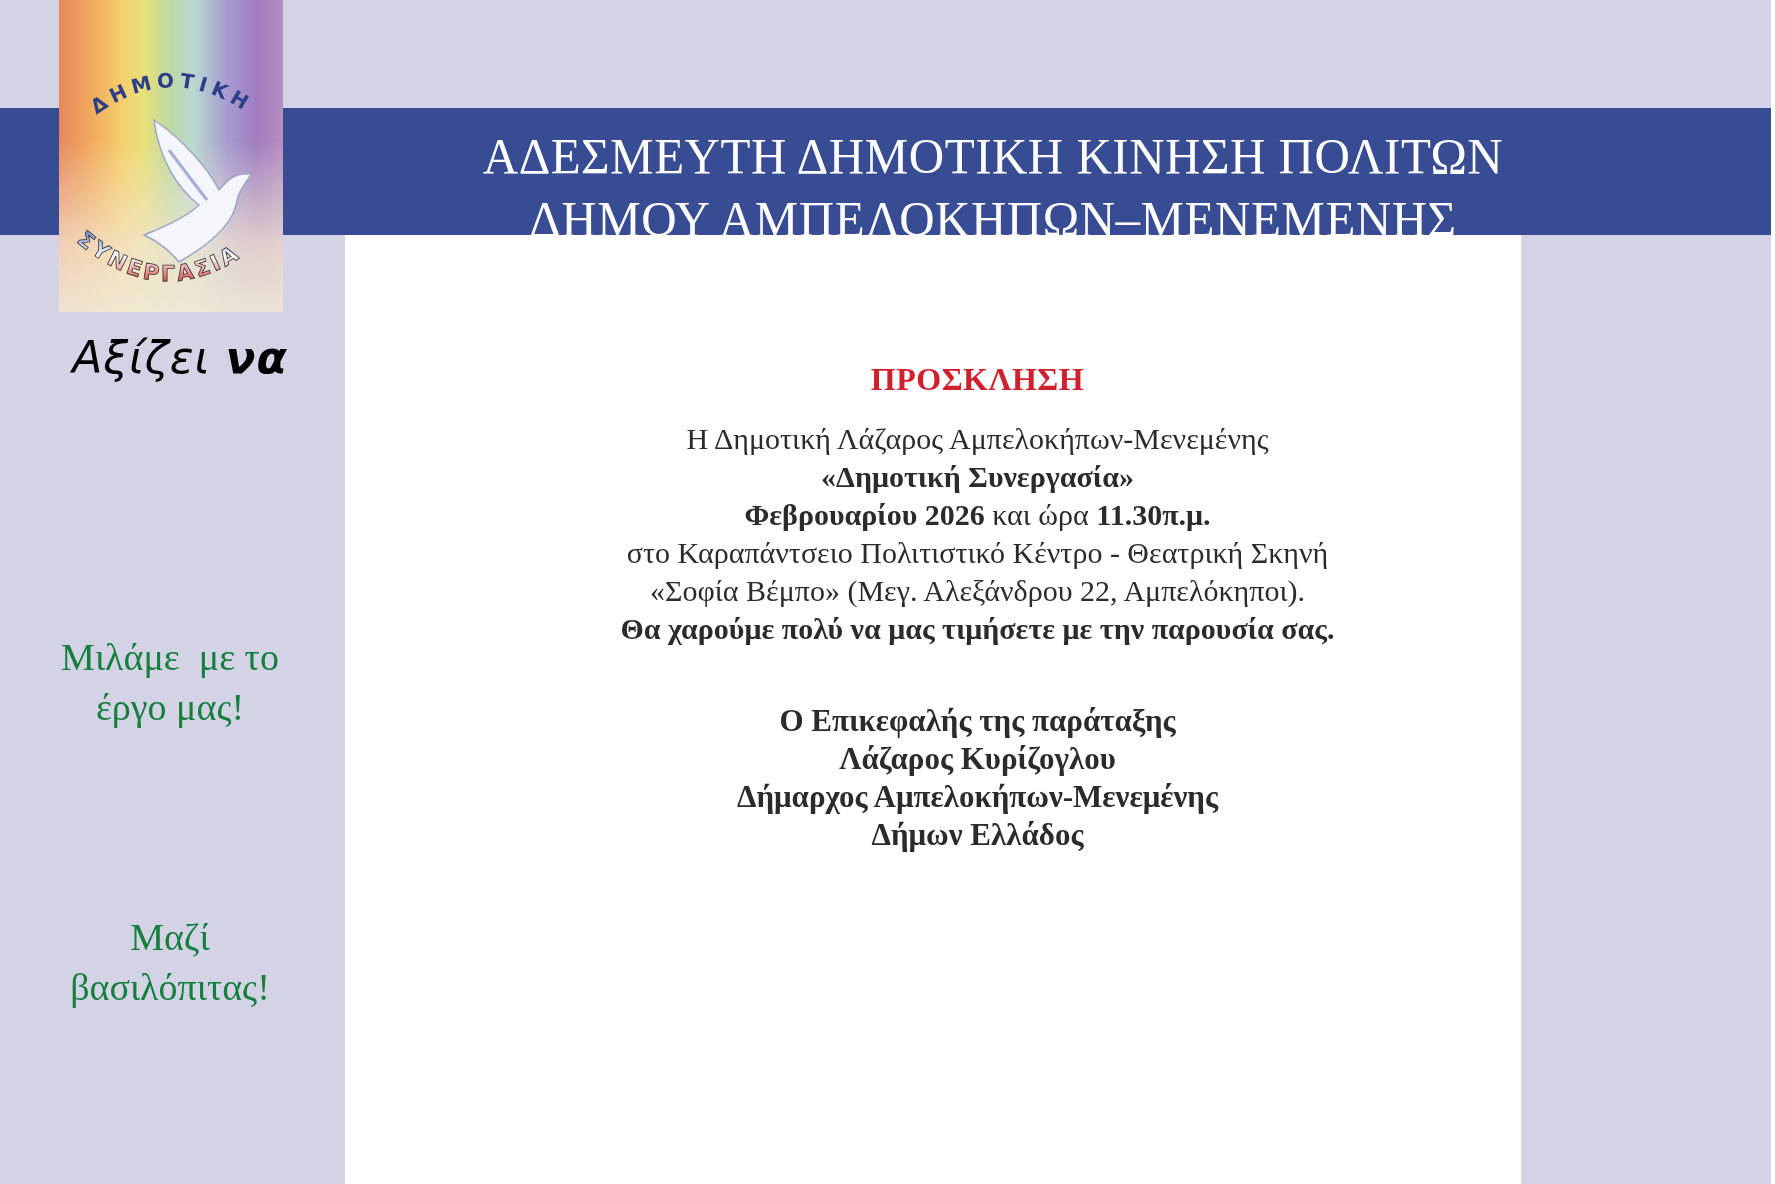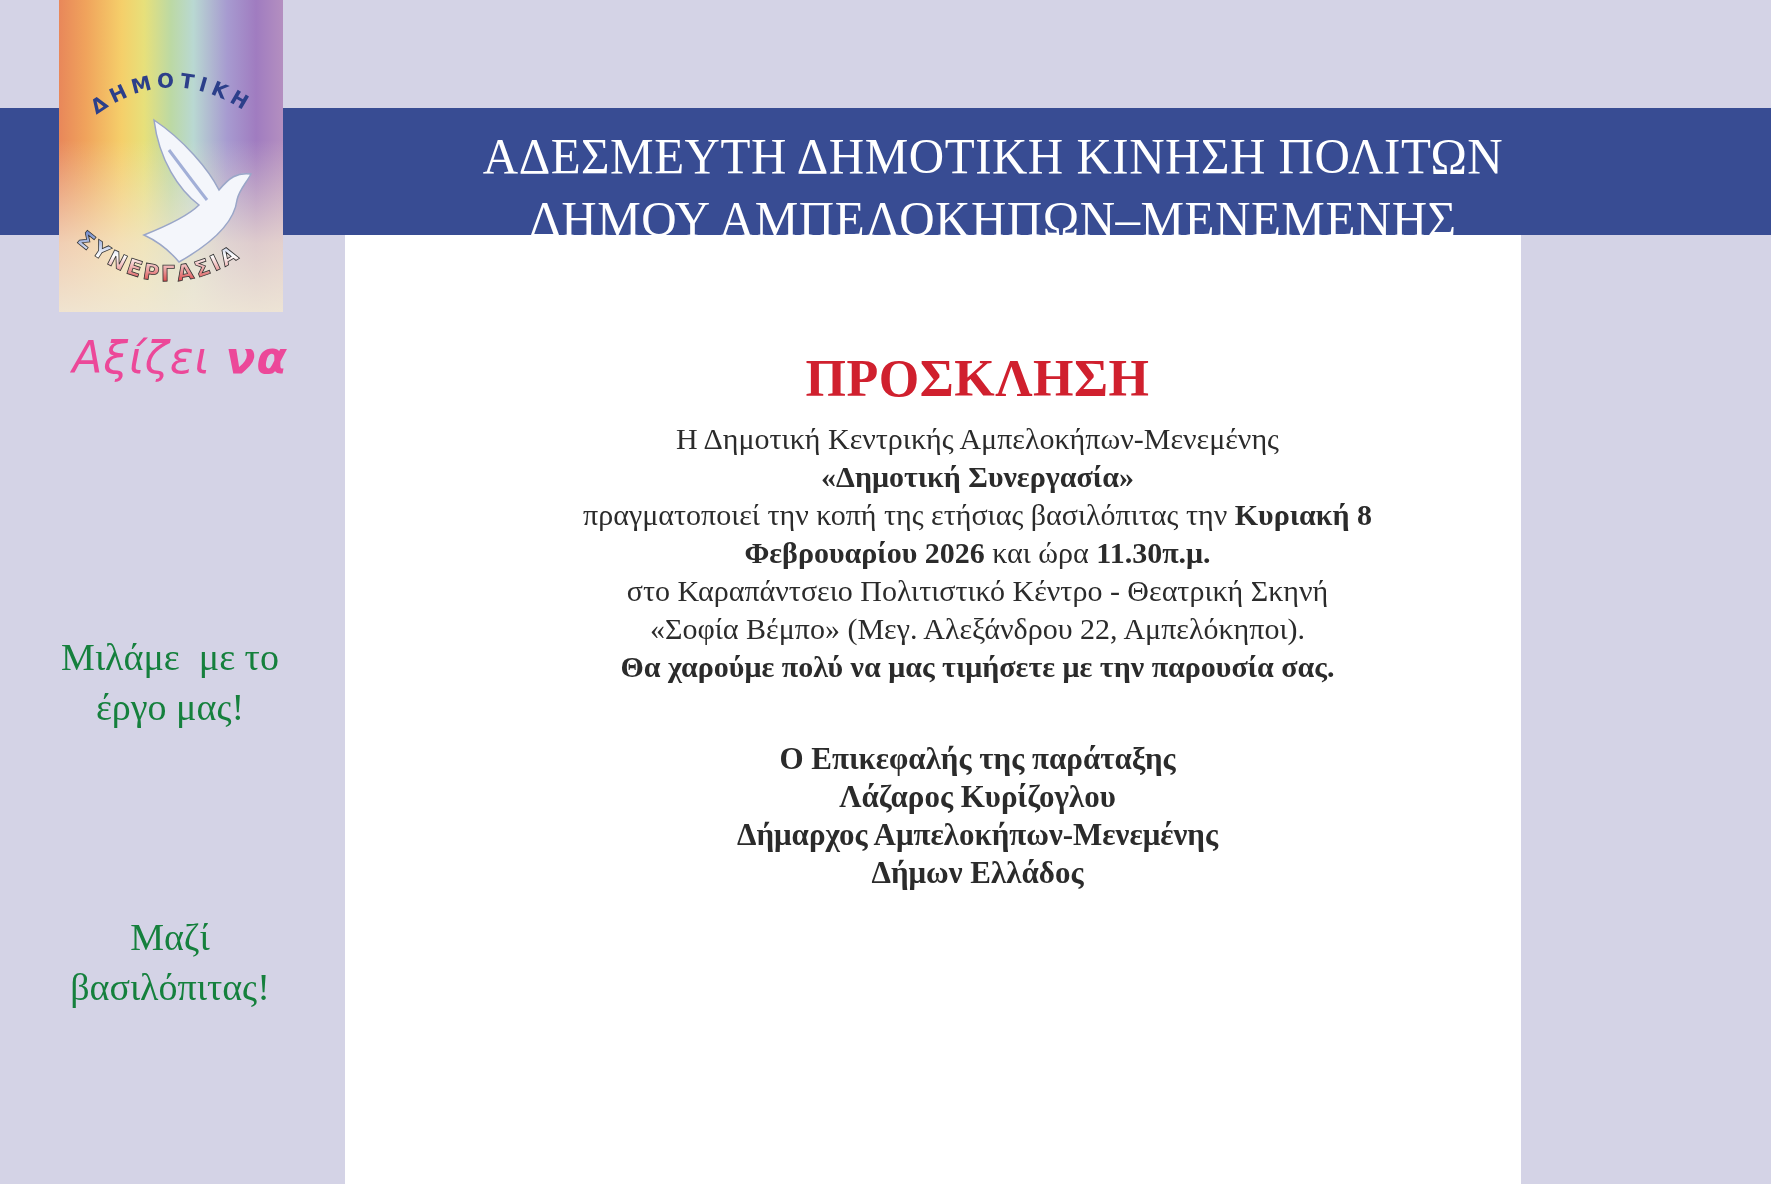--- a/index.html
+++ b/index.html
@@ -38,42 +38,42 @@
   }
   .logo::after {
     content:""; position:absolute; left:0; right:0; bottom:0; height:55%;
     background:linear-gradient(180deg, rgba(243,230,210,0) 0%, rgba(243,230,210,0.75) 60%, rgba(240,232,214,0.95) 100%);
   }
   .logo svg { position:absolute; left:0; top:0; z-index:2; }
 
   
   .slogan {
     position:absolute; left:40px; top:330px; width:280px; text-align:center;
-    color:#ec4899; font-style:italic;
+    color:#000000; font-style:italic;
     font-family:"DejaVu Sans", sans-serif;
   }
   .slogan .l1 { font-size:44px; line-height:56px; letter-spacing:1px; }
   .slogan .l1 b { font-weight:bold; }
   .slogan .l2 { font-size:44px; line-height:56px; letter-spacing:1px; }
 
   .red-side {
     position:absolute; left:20px; width:300px; text-align:center;
     color:#15803d; font-size:38px; line-height:50px;
     font-family:"Liberation Serif", serif;
   }
   .red-side.a { top:632px; }
   .red-side.b { top:872px;margin-top:40px; }
 
   
   .invitation {
     position:absolute; left:345px; top:352px; width:1265px; text-align:center;
     color:#2b2b2b;
   }
   .invite-title {
-    color:#d0202e; font-weight:bold; font-size:52px; line-height:54px;
+    color:#d0202e; font-weight:bold; font-size:32px; line-height:54px;
     margin-bottom:14px; letter-spacing:0.5px;
   }
   .body-line { font-size:30px; line-height:38px; white-space:nowrap; }
   .body-line b { font-weight:bold; }
   .signature { margin-top:54px; }
   .signature .body-line { font-weight:bold; font-size:31px; }
 </style>
 </head>
 <body>
 
@@ -120,23 +120,22 @@
   <div style="white-space:pre">Μιλάμε  με το</div>
   <div>έργο μας!</div>
 </div>
 <div class="red-side b">
   <div>Μαζί</div>
   <div>βασιλόπιτας!</div>
 </div>
 
 <div class="invitation">
   <div class="invite-title">ΠΡΟΣΚΛΗΣΗ</div>
-  <div class="body-line">Η Δημοτική Κεντρικής Αμπελοκήπων-Μενεμένης</div>
+  <div class="body-line">Η Δημοτική Λάζαρος Αμπελοκήπων-Μενεμένης</div>
   <div class="body-line"><b>«Δημοτική Συνεργασία»</b></div>
-  <div class="body-line"><span style="white-space:pre">πραγματοποιεί την κοπή της ετήσιας βασιλόπιτας την </span><b>Κυριακή 8</b></div>
   <div class="body-line"><b>Φεβρουαρίου 2026</b><span style="white-space:pre"> και ώρα </span><b>11.30π.μ.</b></div>
   <div class="body-line">στο Καραπάντσειο Πολιτιστικό Κέντρο - Θεατρική Σκηνή</div>
   <div class="body-line">«Σοφία Βέμπο» (Μεγ. Αλεξάνδρου 22, Αμπελόκηποι).</div>
   <div class="body-line"><b>Θα χαρούμε πολύ να μας τιμήσετε με την παρουσία σας.</b></div>
 
   <div class="signature">
     <div class="body-line">Ο Επικεφαλής της παράταξης</div>
     <div class="body-line">Λάζαρος Κυρίζογλου</div>
     <div class="body-line">Δήμαρχος Αμπελοκήπων-Μενεμένης</div>
     <div class="body-line">Δήμων Ελλάδος</div>

